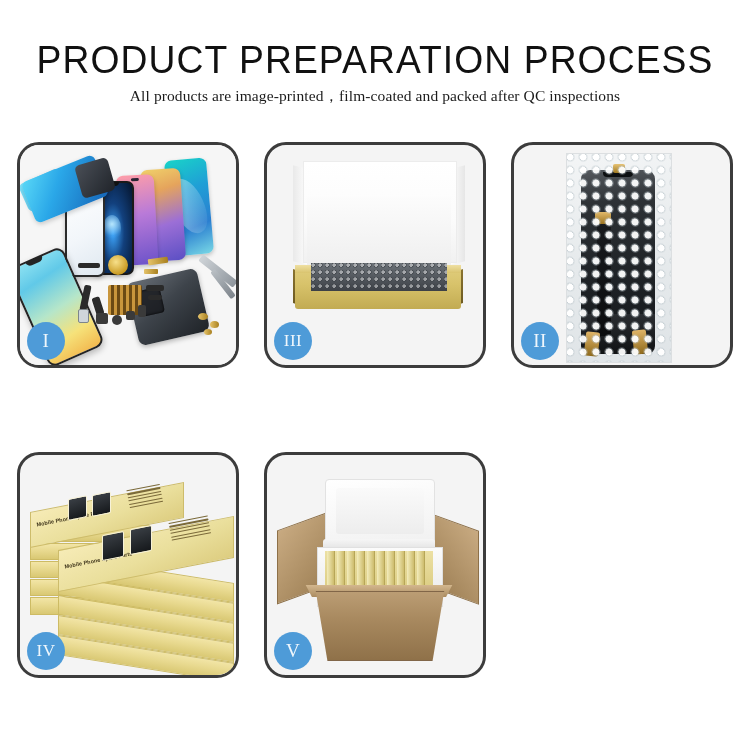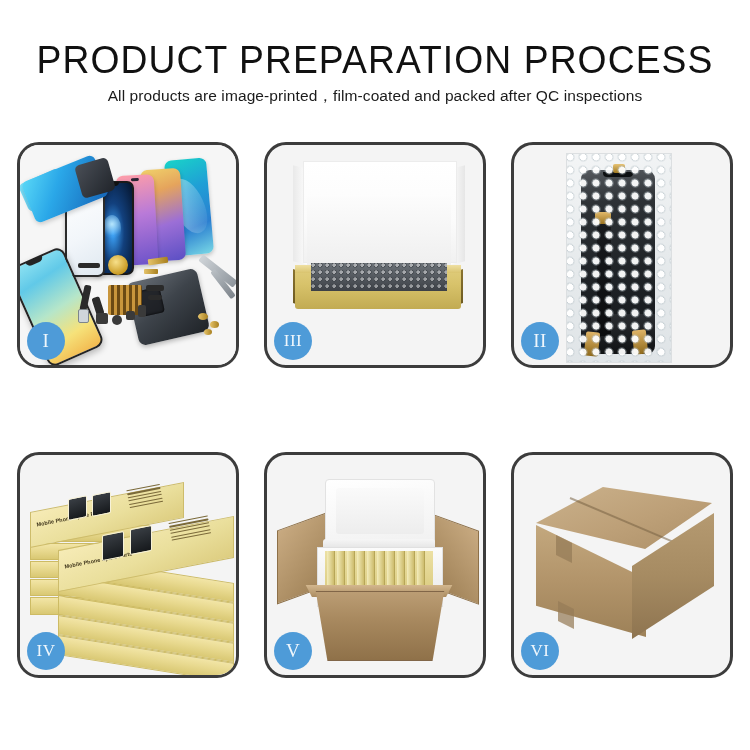--- a/index.html
+++ b/index.html
@@ -36,21 +36,21 @@
     color: #111111;
     line-height: 40px;
     transform: scaleX(0.98);
   }
   #page-subtitle {
     position: absolute;
     left: 0;
     top: 86px;
     width: 750px;
     text-align: center;
-    font-family: Liberation Sans, sans-serif;
+    font-family: Liberation Serif, serif;
     font-size: 15.5px;
     font-weight: 400;
     letter-spacing: 0.1px;
     color: #1b1b1b;
     line-height: 20px;
   }
 
   
   #panel-grid {
     position: absolute;
@@ -532,25 +532,14 @@
           <i style="left:72px;"></i>
           <i style="left:82px;"></i>
         <i style="left:92px;"></i>
       </div>
       <div class="p5-rim"></div>
       <div class="p5-front"></div>
     </div>
     <div class="badge">V</div>
   </div>
 
-  <div class="panel">
-    <div class="panel-photo">
-      <div class="p6-top"></div>
-      <div class="p6-topseam"></div>
-      <div class="p6-left"></div>
-      <div class="p6-right"></div>
-      <div class="p6-tape1"></div>
-      <div class="p6-tape2"></div>
-    </div>
-    <div class="badge wide">VI</div>
-  </div>
 
 </div>
 
 </body></html>

